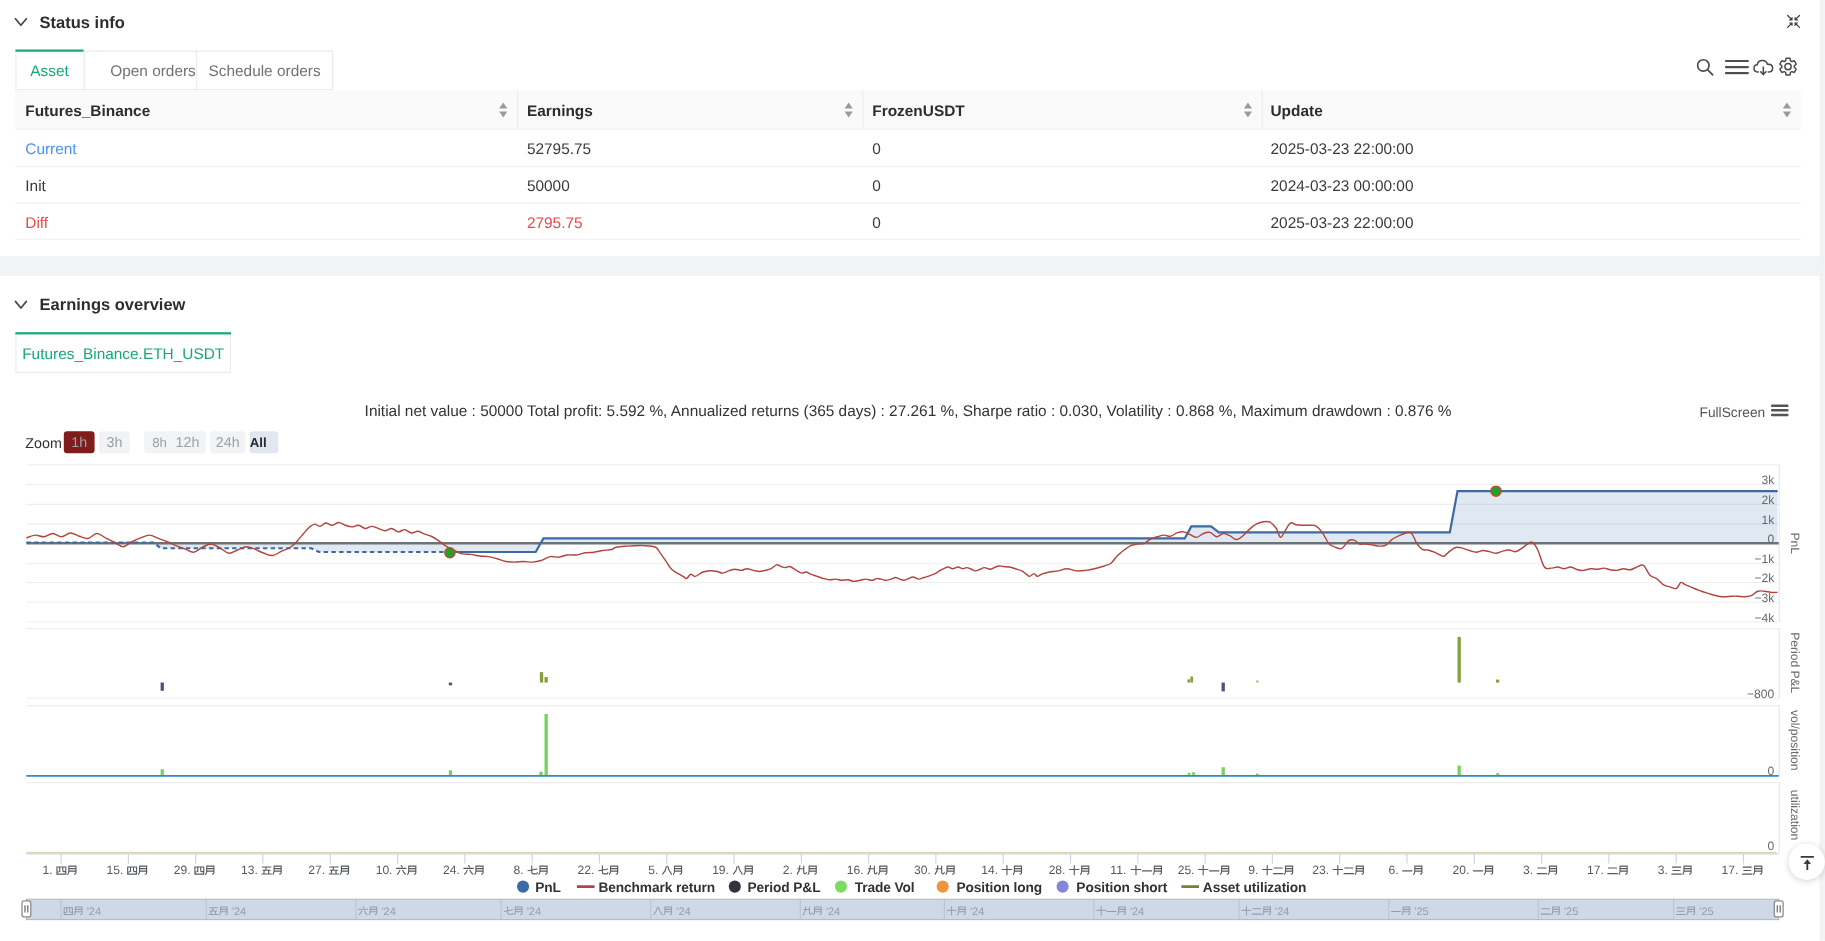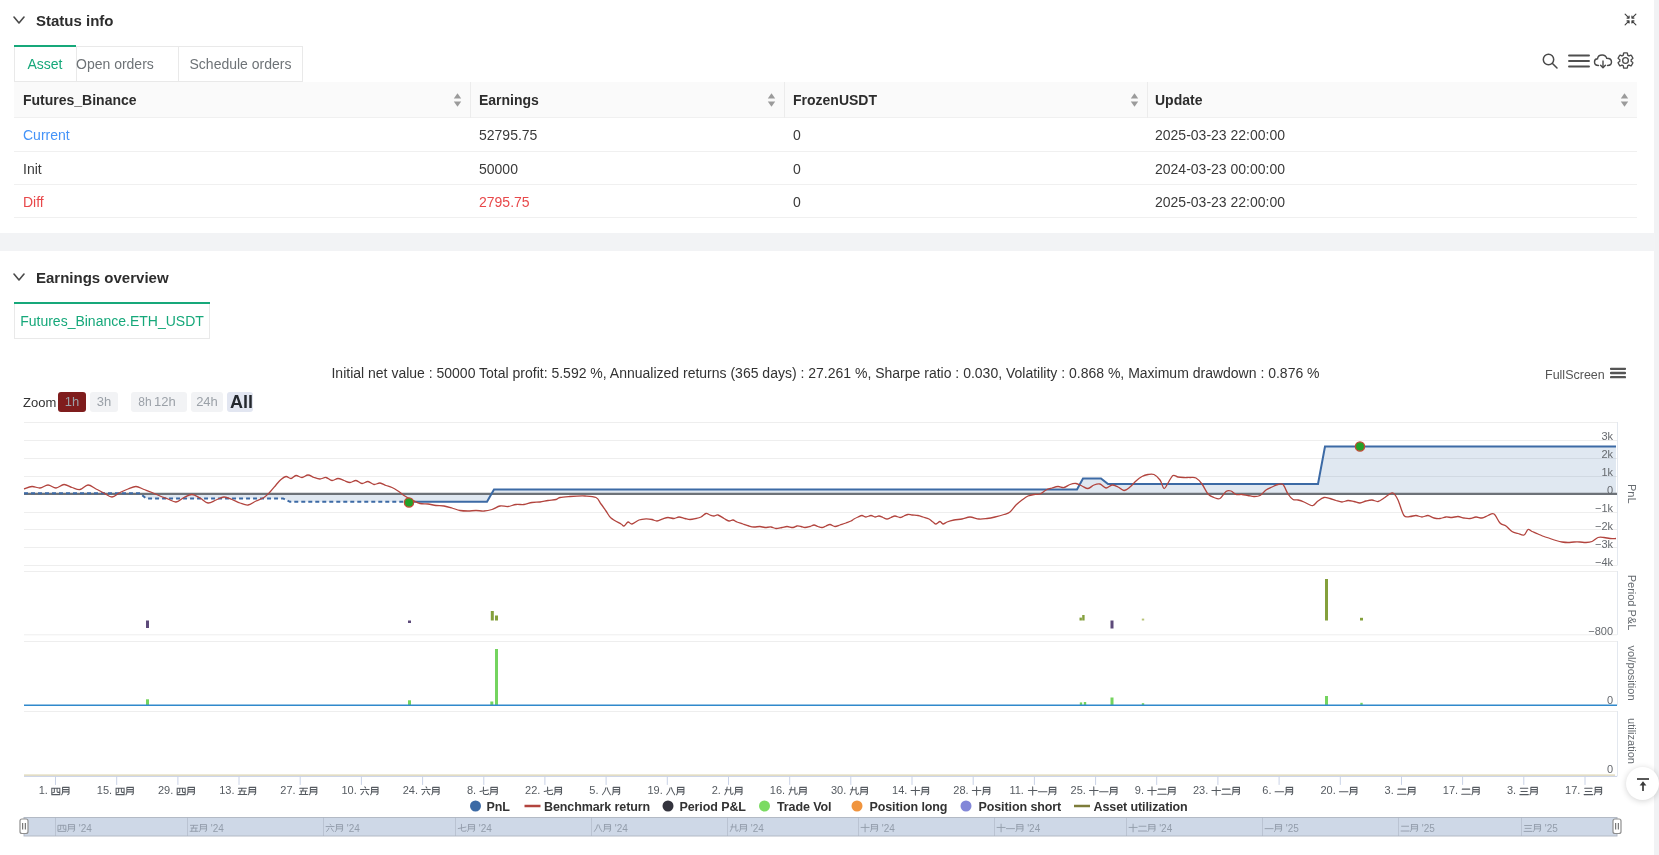--- a/index.html
+++ b/index.html
@@ -17,21 +17,21 @@
       <path d="M1.1,11.9 L5.1,7.9 M3.0,7.9 L5.1,7.9 L5.1,10.0"></path>
       <path d="M11.9,11.9 L7.9,7.9 M10.0,7.9 L7.9,7.9 L7.9,10.0"></path>
     </g>
   </svg>
 
 <div class="abs" style="left:14px;top:46px;width:289px;height:36px;border:1px solid #e9e9e9;background:#fff"></div>
 <div class="abs" style="left:14px;top:45px;width:62px;height:2px;background:#16a87a"></div>
 <div class="abs" style="left:76px;top:46px;width:1px;height:36px;background:#e9e9e9"></div>
 <div class="abs" style="left:178px;top:46px;width:1px;height:36px;background:#e9e9e9"></div>
 <div class="abs" style="left:14px;top:46px;width:62px;height:36px;line-height:36px;text-align:center;font-size:14px;color:#16a87a">Asset</div>
-<div class="abs" style="left:76px;top:46px;width:102px;height:36px;line-height:36px;text-align:left;font-size:14px;color:#6e7377">Open orders</div>
+<div class="abs" style="left:76px;top:46px;width:102px;height:36px;line-height:36px;text-align:right;font-size:14px;color:#6e7377">Open orders</div>
 <div class="abs" style="left:178px;top:46px;width:125px;height:36px;line-height:36px;text-align:center;font-size:14px;color:#6e7377">Schedule orders</div>
 
 <svg class="abs" style="left:1541px;top:52px" width="18" height="18" viewBox="0 0 18 18">
     <circle cx="7.5" cy="7.5" r="5.2" fill="none" stroke="#4a4a4a" stroke-width="1.5"></circle>
     <line x1="11.5" y1="11.5" x2="16" y2="16" stroke="#4a4a4a" stroke-width="1.5" stroke-linecap="round"></line>
   </svg>
 <svg class="abs" style="left:1568px;top:54px" width="22" height="14" viewBox="0 0 22 14">
     <g stroke="#4f4f4f" stroke-width="1.9" stroke-linecap="round">
       <line x1="1" y1="1.5" x2="21" y2="1.5"></line>
       <line x1="1" y1="7" x2="21" y2="7"></line>
@@ -104,23 +104,23 @@
       <line x1="1" y1="1.5" x2="16" y2="1.5"></line>
       <line x1="1" y1="6" x2="16" y2="6"></line>
       <line x1="1" y1="10.5" x2="16" y2="10.5"></line>
     </g>
   </svg>
 
 <div class="abs" style="left:23px;top:395px;font-size:13px;color:#333">Zoom</div>
 <div class="abs" style="left:58px;top:392px;width:28px;height:20px;background:#7f1d1d;border-radius:3px;text-align:center;line-height:20px;font-size:13px;color:#9ba1a8">1h</div>
 <div class="abs" style="left:90px;top:392px;width:28px;height:20px;background:#f2f3f5;border-radius:3px;text-align:center;line-height:20px;font-size:13px;color:#9ba1a8">3h</div>
 <div class="abs" style="left:131px;top:392px;width:28px;height:20px;background:#f2f3f5;border-radius:3px;text-align:center;line-height:20px;font-size:12px;color:#9ba1a8">8h</div>
-<div class="abs" style="left:154px;top:392px;width:33px;height:20px;background:#f2f3f5;border-radius:3px;line-height:20px;font-size:13px;color:#9ba1a8">12h</div>
+<div class="abs" style="left:154px;top:392px;width:33px;height:20px;background:#f2f3f5;border-radius:3px;text-align:center;line-height:20px;font-size:13px;color:#9ba1a8">12h</div>
 <div class="abs" style="left:191px;top:392px;width:32px;height:20px;background:#f2f3f5;border-radius:3px;text-align:center;line-height:20px;font-size:13px;color:#9ba1a8">24h</div>
-<div class="abs" style="left:227px;top:392px;width:26px;height:20px;background:#e2e6f1;border-radius:3px;text-align:right;line-height:20px;font-size:18px;font-weight:bold;color:#24282e">All</div>
+<div class="abs" style="left:227px;top:392px;width:26px;height:20px;background:#e2e6f1;border-radius:3px;text-align:left;line-height:20px;font-size:12px;font-weight:bold;color:#24282e">All</div>
 
 <svg class="abs" style="left:0;top:413px" width="1659" height="442" viewBox="0 0 1659 442">
     <line x1="24" y1="9.50" x2="1617" y2="9.50" stroke="#eeeeee" stroke-width="1" opacity="1"></line>
     <line x1="24" y1="27.50" x2="1617" y2="27.50" stroke="#eeeeee" stroke-width="1" opacity="1"></line>
     <line x1="24" y1="45.50" x2="1617" y2="45.50" stroke="#eeeeee" stroke-width="1" opacity="1"></line>
     <line x1="24" y1="63.50" x2="1617" y2="63.50" stroke="#eeeeee" stroke-width="1" opacity="1"></line>
     <line x1="24" y1="99.50" x2="1617" y2="99.50" stroke="#eeeeee" stroke-width="1" opacity="1"></line>
     <line x1="24" y1="116.50" x2="1617" y2="116.50" stroke="#eeeeee" stroke-width="1" opacity="1"></line>
     <line x1="24" y1="134.50" x2="1617" y2="134.50" stroke="#eeeeee" stroke-width="1" opacity="1"></line>
     <line x1="24" y1="152.50" x2="1617" y2="152.50" stroke="#eeeeee" stroke-width="1" opacity="1"></line>

